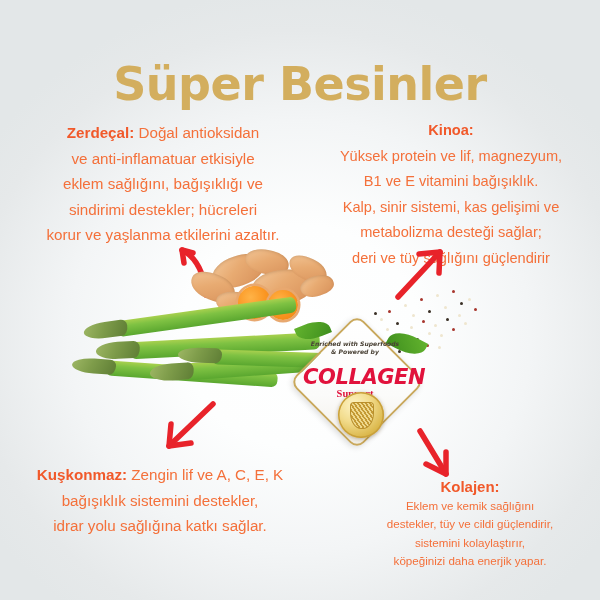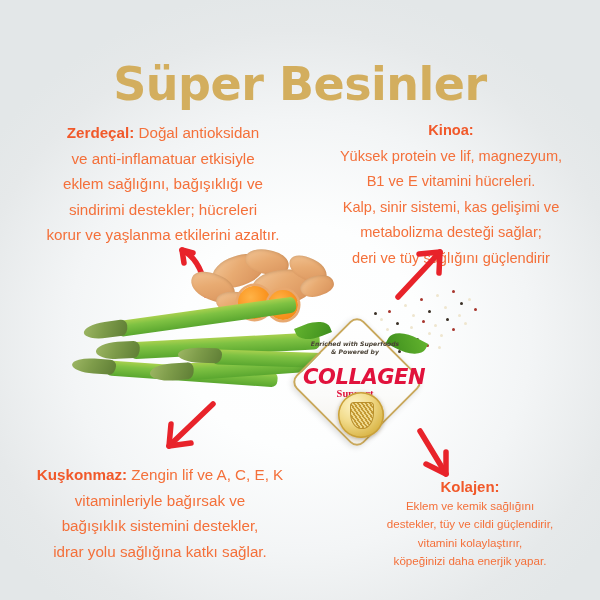--- a/index.html
+++ b/index.html
@@ -117,38 +117,37 @@
     <span class="line"><span class="hd">Zerdeçal:</span><span> Doğal antioksidan</span></span>
     <span class="line">ve anti-inflamatuar etkisiyle</span>
     <span class="line">eklem sağlığını, bağışıklığı ve</span>
     <span class="line">sindirimi destekler; hücreleri</span>
     <span class="line">korur ve yaşlanma etkilerini azaltır.</span>
   </div>
 
   <div class="block" id="blk-quinoa">
     <span class="hdline">Kinoa:</span>
     <span class="line">Yüksek protein ve lif, magnezyum,</span>
-    <span class="line">B1 ve E vitamini hücreleri.</span>
+    <span class="line">B1 ve E vitamini bağışıklık.</span>
     <span class="line">Kalp, sinir sistemi, kas gelişimi ve</span>
     <span class="line">metabolizma desteği sağlar;</span>
     <span class="line">deri ve tüy sağlığını güçlendirir</span>
   </div>
 
   <div class="block" id="blk-asparagus">
     <span class="line"><span class="hd">Kuşkonmaz:</span><span> Zengin lif ve A, C, E, K</span></span>
-    <span class="line">vitaminleriyle bağırsak ve</span>
     <span class="line">bağışıklık sistemini destekler,</span>
     <span class="line">idrar yolu sağlığına katkı sağlar.</span>
   </div>
 
   <div class="block" id="blk-collagen">
     <span class="hdline">Kolajen:</span>
     <span class="line">Eklem ve kemik sağlığını</span>
     <span class="line">destekler, tüy ve cildi güçlendirir,</span>
-    <span class="line">vitamini kolaylaştırır,</span>
+    <span class="line">sistemini kolaylaştırır,</span>
     <span class="line">köpeğinizi daha enerjik yapar.</span>
   </div>
 
   <svg class="arrow" id="arrow-turmeric" width="64" height="56" viewBox="0 0 64 56">
     <path d="M46 52 C44 30 36 14 22 7" stroke="#e8232a" stroke-width="5.5" fill="none" stroke-linecap="round"></path>
     <path d="M22 7 L33 10 M22 7 L24 20" stroke="#e8232a" stroke-width="5.5" fill="none" stroke-linecap="round"></path>
   </svg>
 
   <svg class="arrow" id="arrow-quinoa" width="64" height="58" viewBox="0 0 64 58">
     <path d="M6 54 L48 9" stroke="#e8232a" stroke-width="5.5" fill="none" stroke-linecap="round"></path>

